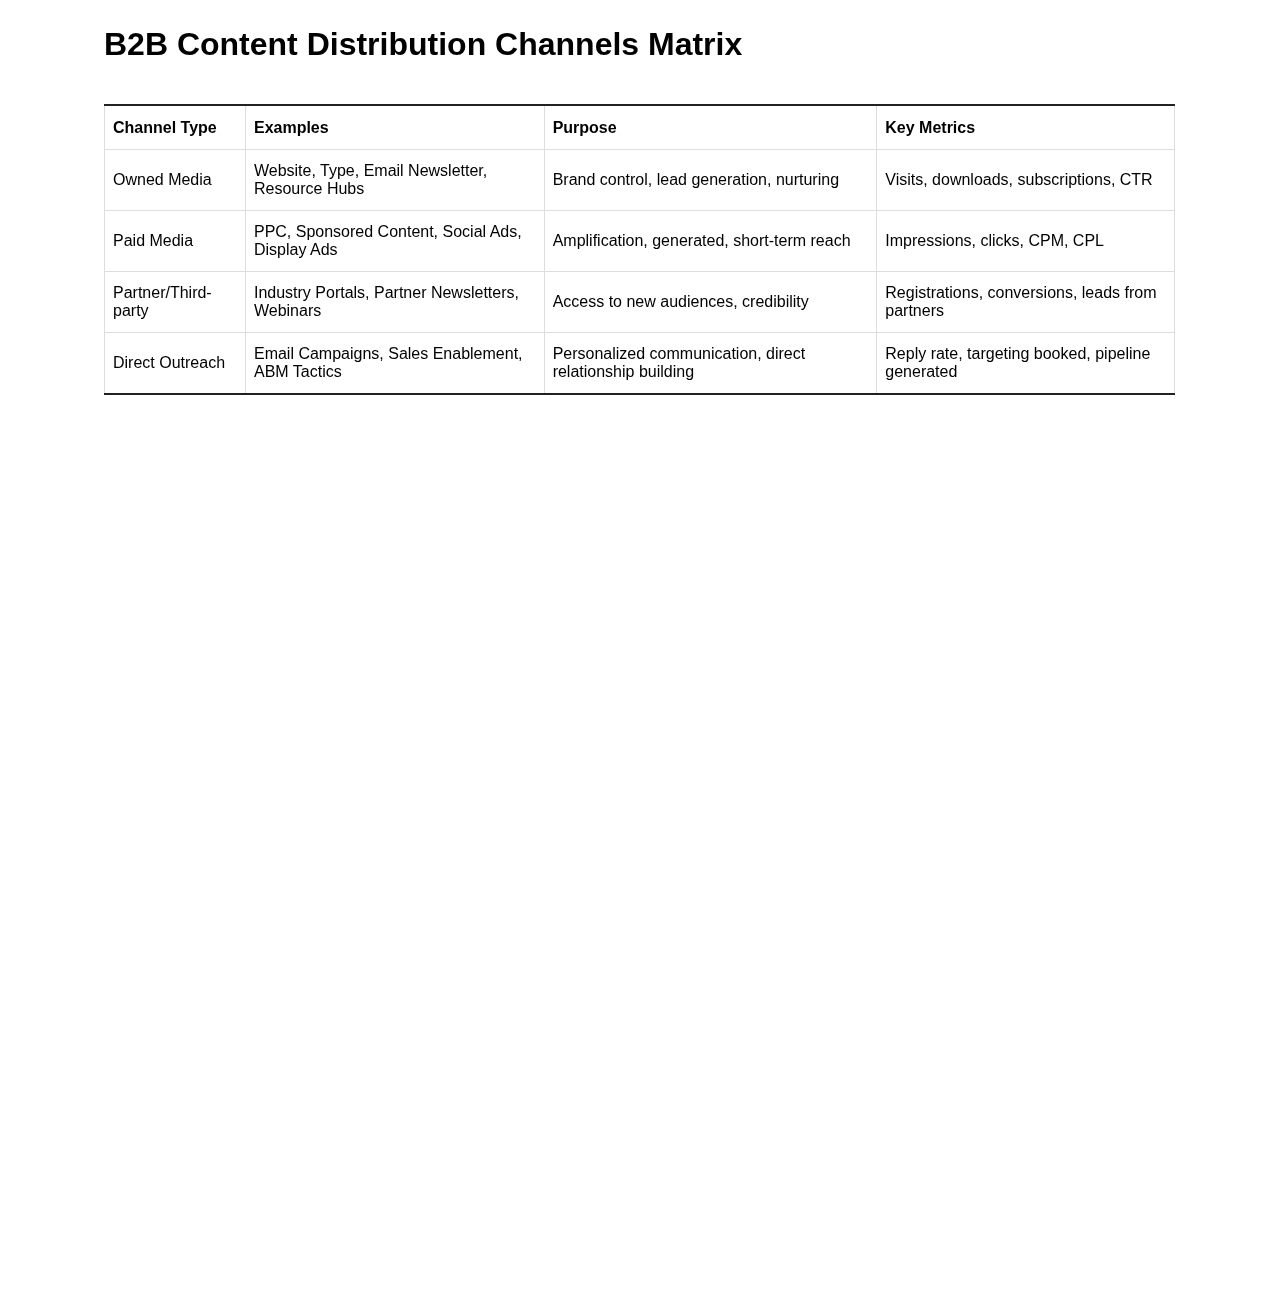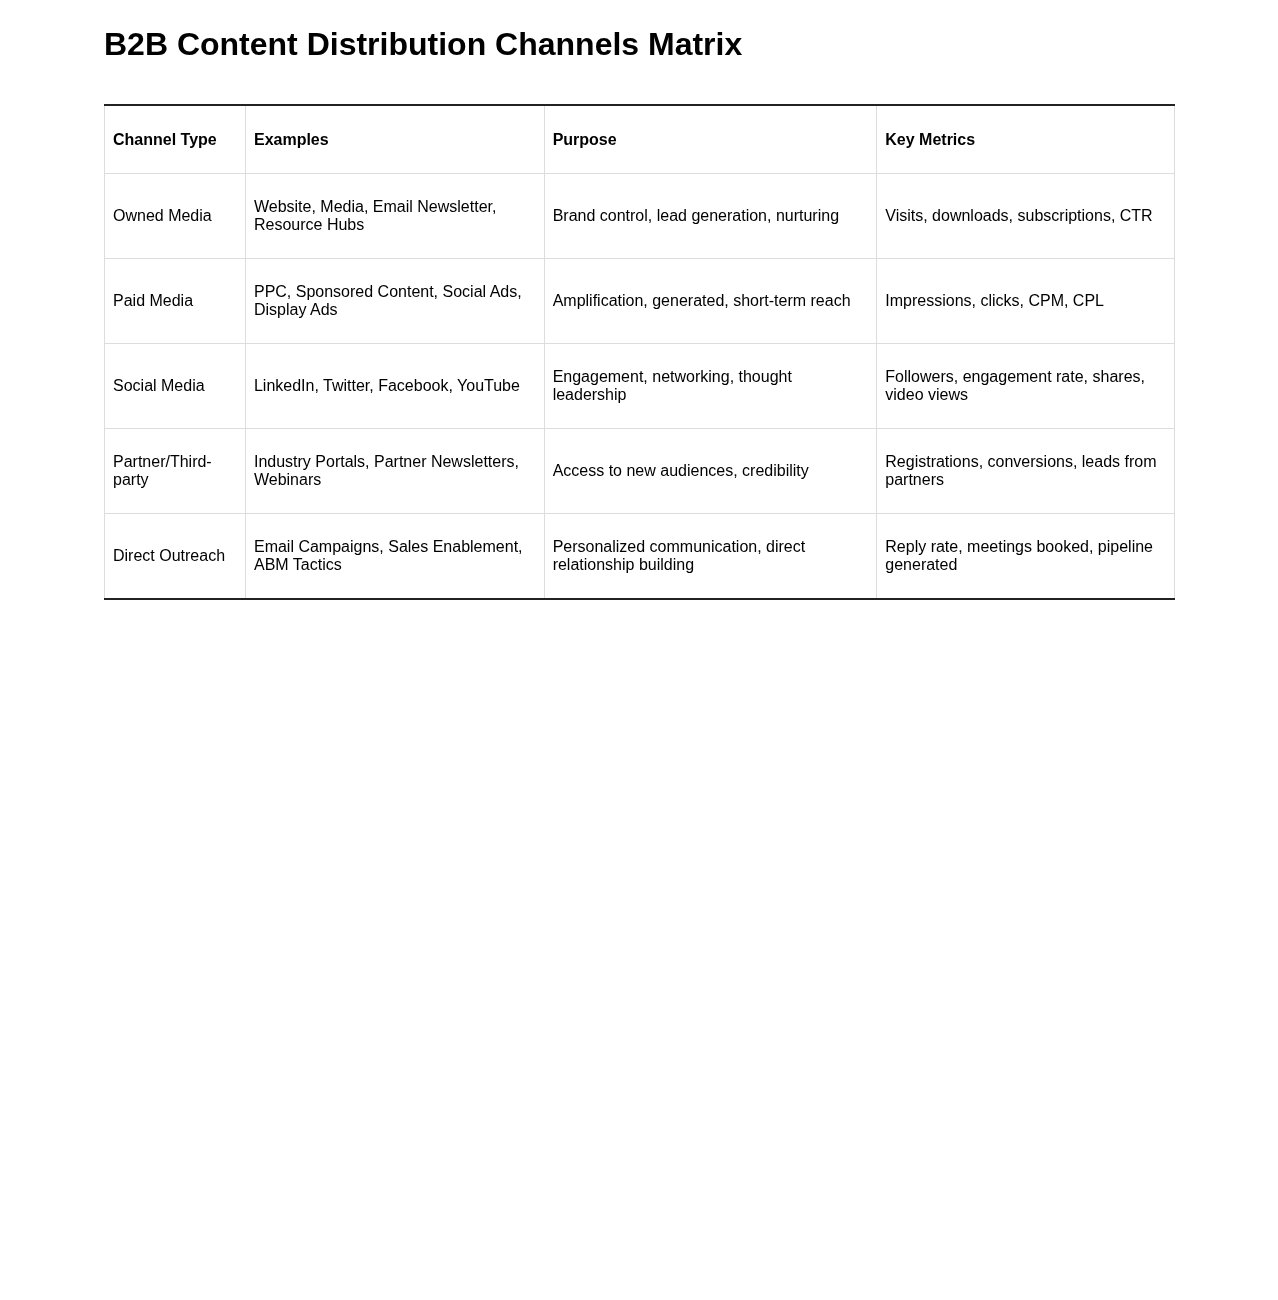--- a/index.html
+++ b/index.html
@@ -1,20 +1,20 @@
 <!DOCTYPE html>
 <html><head>
 <meta charset="utf-8">
 <style>
   html, body { margin: 0; padding: 0; background: #ffffff; }
   body { width: 1278px; height: 1300px; font-family: "Liberation Sans", sans-serif; color: #000; }
   .page { position: absolute; left: 104px; top: 0; width: 1071px; }
   h1 { margin: 0; position: absolute; top: 24px; left: 0; font-size: 32px; font-weight: bold; line-height: 40px; white-space: nowrap; }
   table { position: absolute; top: 104px; left: 0; width: 1071px; border-collapse: collapse; border-top: 2px solid #222; border-bottom: 2px solid #222; font-size: 16px; line-height: 18px; }
-  th, td { border: 1px solid #dddddd; padding: 12px 8px; text-align: left; vertical-align: middle; }
+  th, td { border: 1px solid #dddddd; padding: 0 8px; text-align: left; vertical-align: middle; }
   tr > :first-child { border-left: 1px solid #dddddd; }
   th { font-weight: bold; height: 43px; }
   td { height: 60px; }
   thead tr th { border-top: none; }
   tbody tr:last-child td { border-bottom: none; }
   col.c1 { width: 141px; } col.c2 { width: 299px; } col.c3 { width: 333px; } col.c4 { width: 298px; }
 </style>
 </head>
 <body>
 
@@ -31,43 +31,37 @@
       <tr>
         <th>Channel Type</th>
         <th>Examples</th>
         <th>Purpose</th>
         <th>Key Metrics</th>
       </tr>
     </thead>
     <tbody>
       <tr>
         <td>Owned Media</td>
-        <td>Website, Media, Email Newsletter, Resource Hubs</td>
+        <td>Website, Type, Email Newsletter, Resource Hubs</td>
         <td>Brand control, lead generation, nurturing</td>
         <td>Visits, downloads, subscriptions, CTR</td>
       </tr>
       <tr>
         <td>Paid Media</td>
         <td>PPC, Sponsored Content, Social Ads, Display Ads</td>
         <td>Amplification, generated, short-term reach</td>
         <td>Impressions, clicks, CPM, CPL</td>
-      </tr>
-      <tr>
-        <td>Social Media</td>
-        <td>LinkedIn, Twitter, Facebook, YouTube</td>
-        <td>Engagement, networking, thought leadership</td>
-        <td>Followers, engagement rate, shares, video views</td>
       </tr>
       <tr>
         <td>Partner/Third-party</td>
         <td>Industry Portals, Partner Newsletters, Webinars</td>
         <td>Access to new audiences, credibility</td>
         <td>Registrations, conversions, leads from partners</td>
       </tr>
       <tr>
         <td>Direct Outreach</td>
         <td>Email Campaigns, Sales Enablement, ABM Tactics</td>
         <td>Personalized communication, direct relationship building</td>
-        <td>Reply rate, meetings booked, pipeline generated</td>
+        <td>Reply rate, targeting booked, pipeline generated</td>
       </tr>
     </tbody>
   </table>
 </div>
 
 </body></html>

